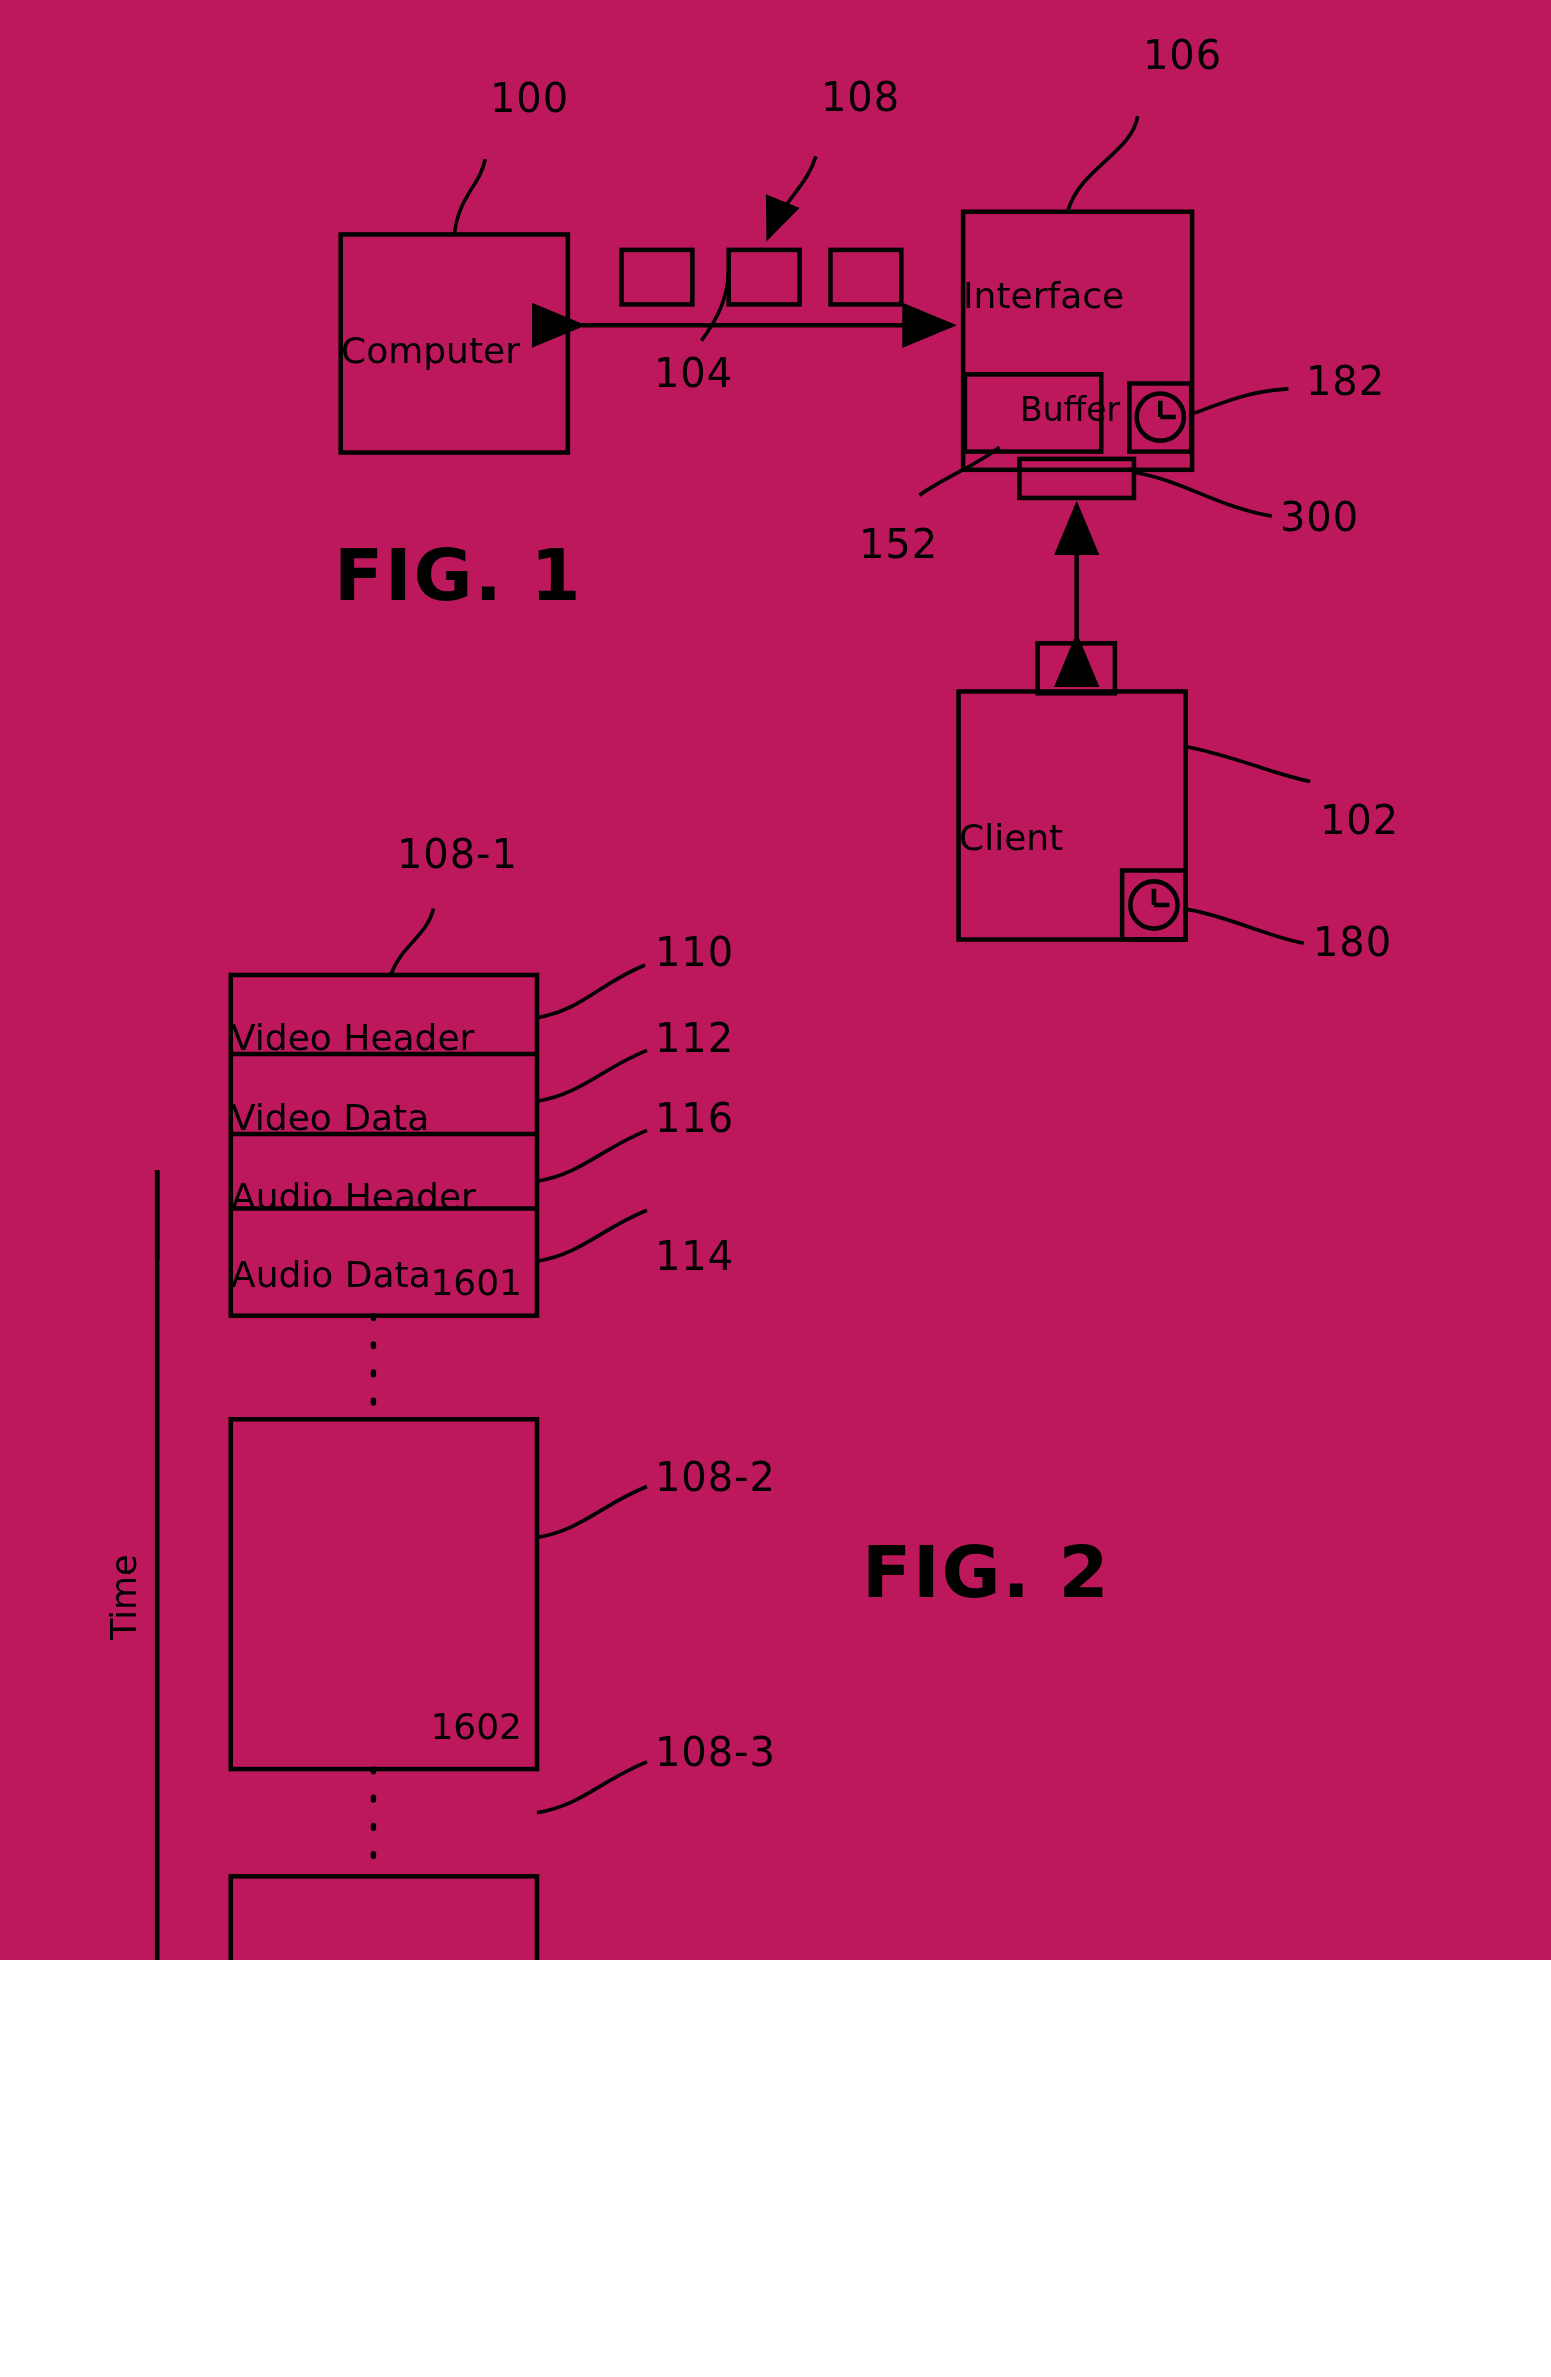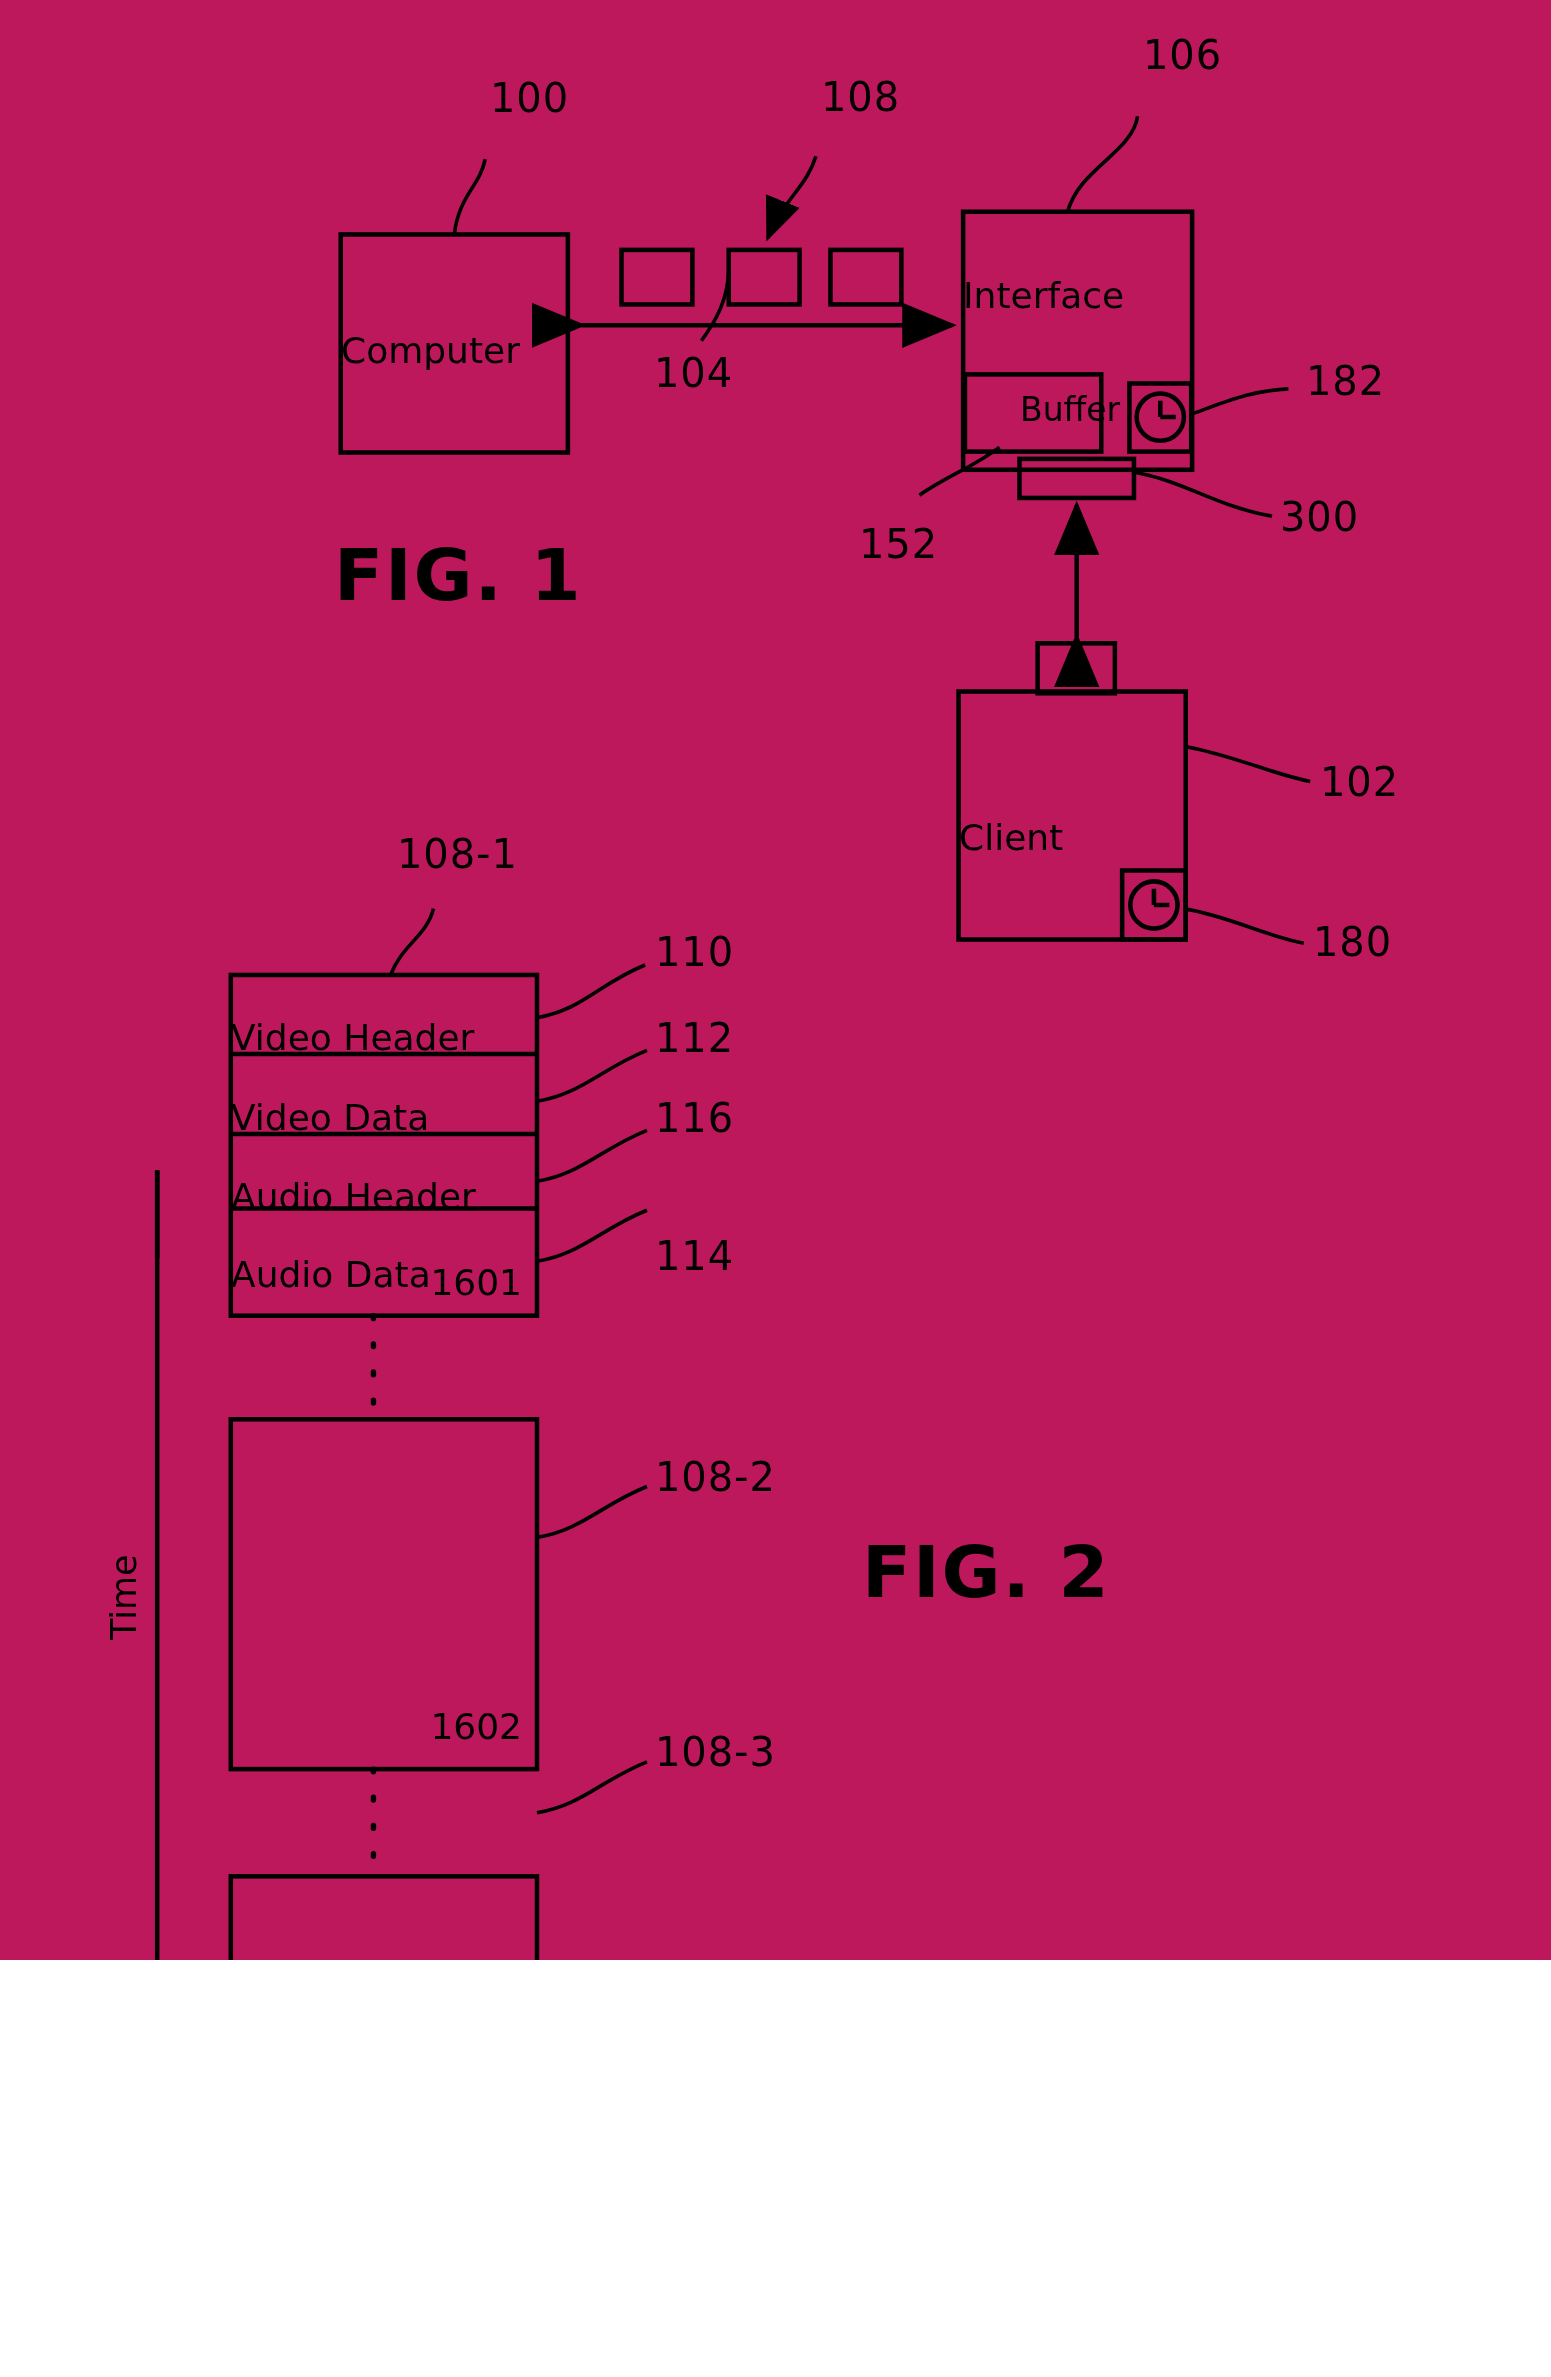--- a/index.html
+++ b/index.html
@@ -167,21 +167,21 @@
   <div class="lbl ref" style="left:654px; top:353px;">104</div>
 
   <div class="lbl ref" style="left:1298px; top:361px;margin-left:8px;">182</div>
 
   <div class="lbl ref" style="left:1280px; top:497px;">300</div>
 
   <div class="lbl ref" style="left:859px; top:524px;">152</div>
 
   <div class="lbl boxtext ctr" style="left:959px; top:792px; width:227px;">Client</div>
 
-  <div class="lbl ref" style="left:1320px; top:762px;">102</div>
+  <div class="lbl ref" style="left:1320px; top:800px;">102</div>
 
   <div class="lbl ref" style="left:1313px; top:922px;">180</div>
 
   <div class="lbl figcap" style="left:334px; top:539px;">FIG. 1</div>
 
   <div class="lbl ref" style="left:397px; top:834px;">108-1</div>
 
   <div class="lbl boxtext ctr" style="left:231px; top:992px; width:306px;">Video Header</div>
   <div class="lbl ref" style="left:655px; top:932px;">110</div>
 

